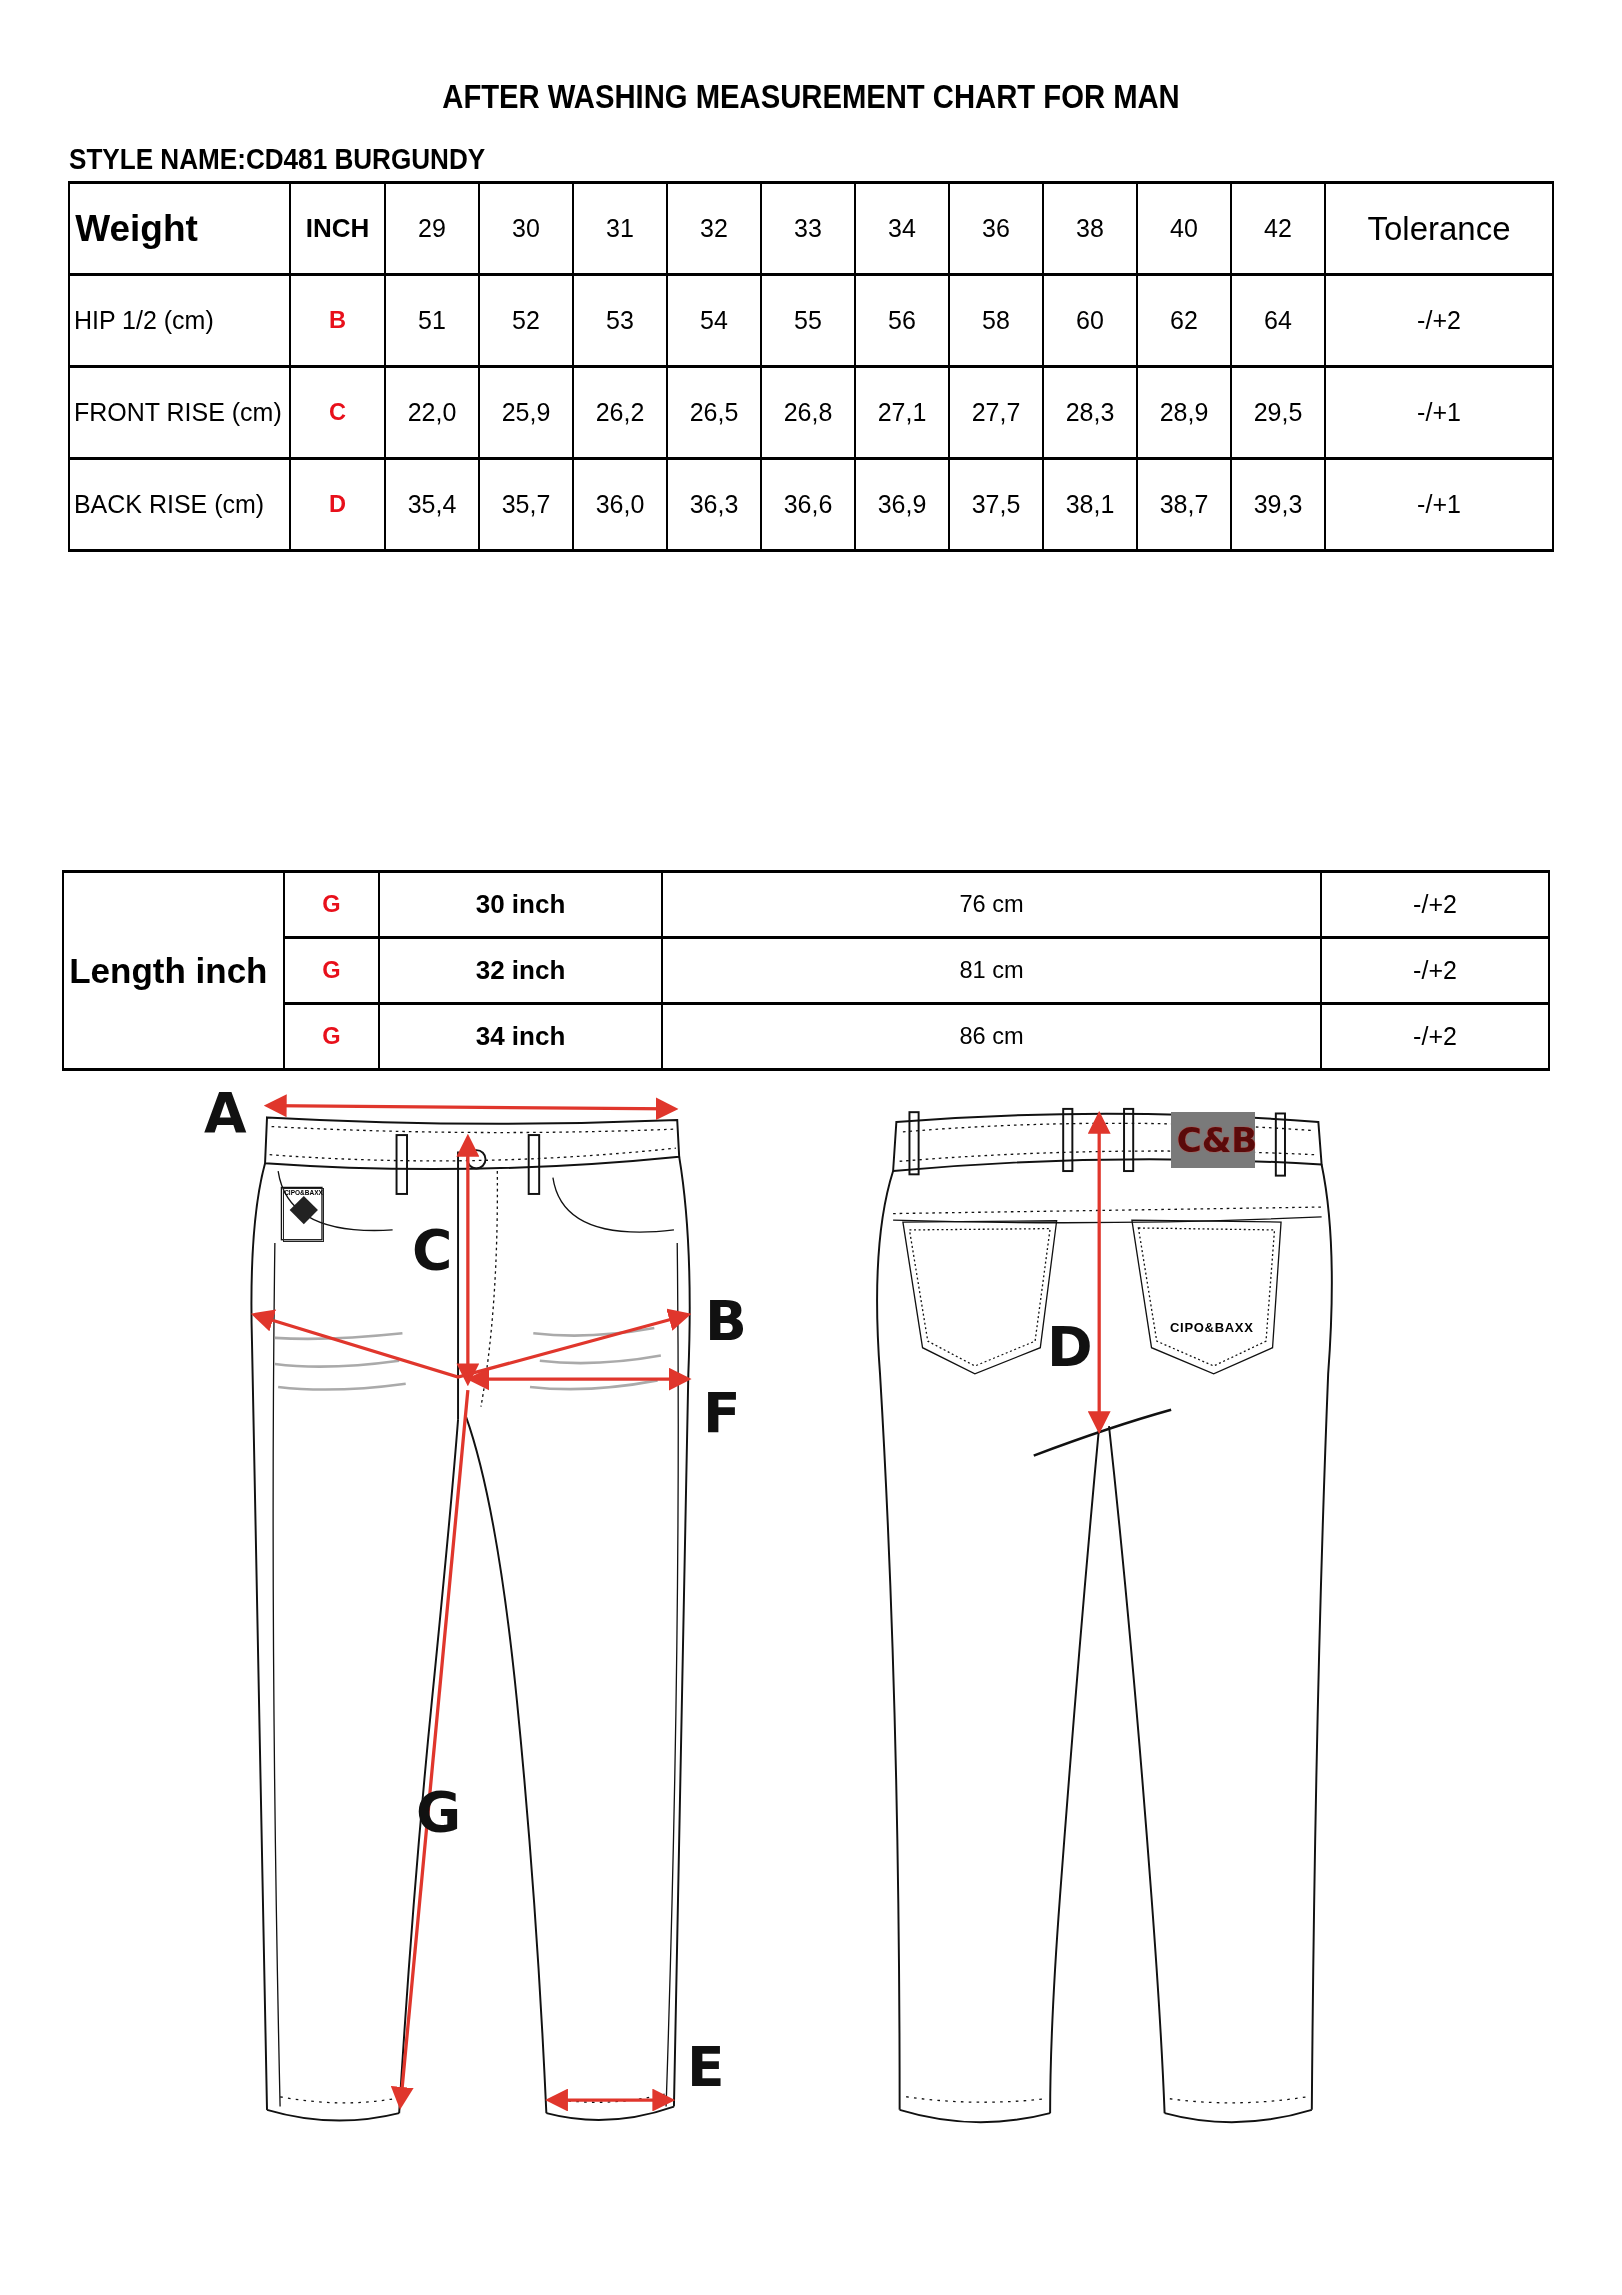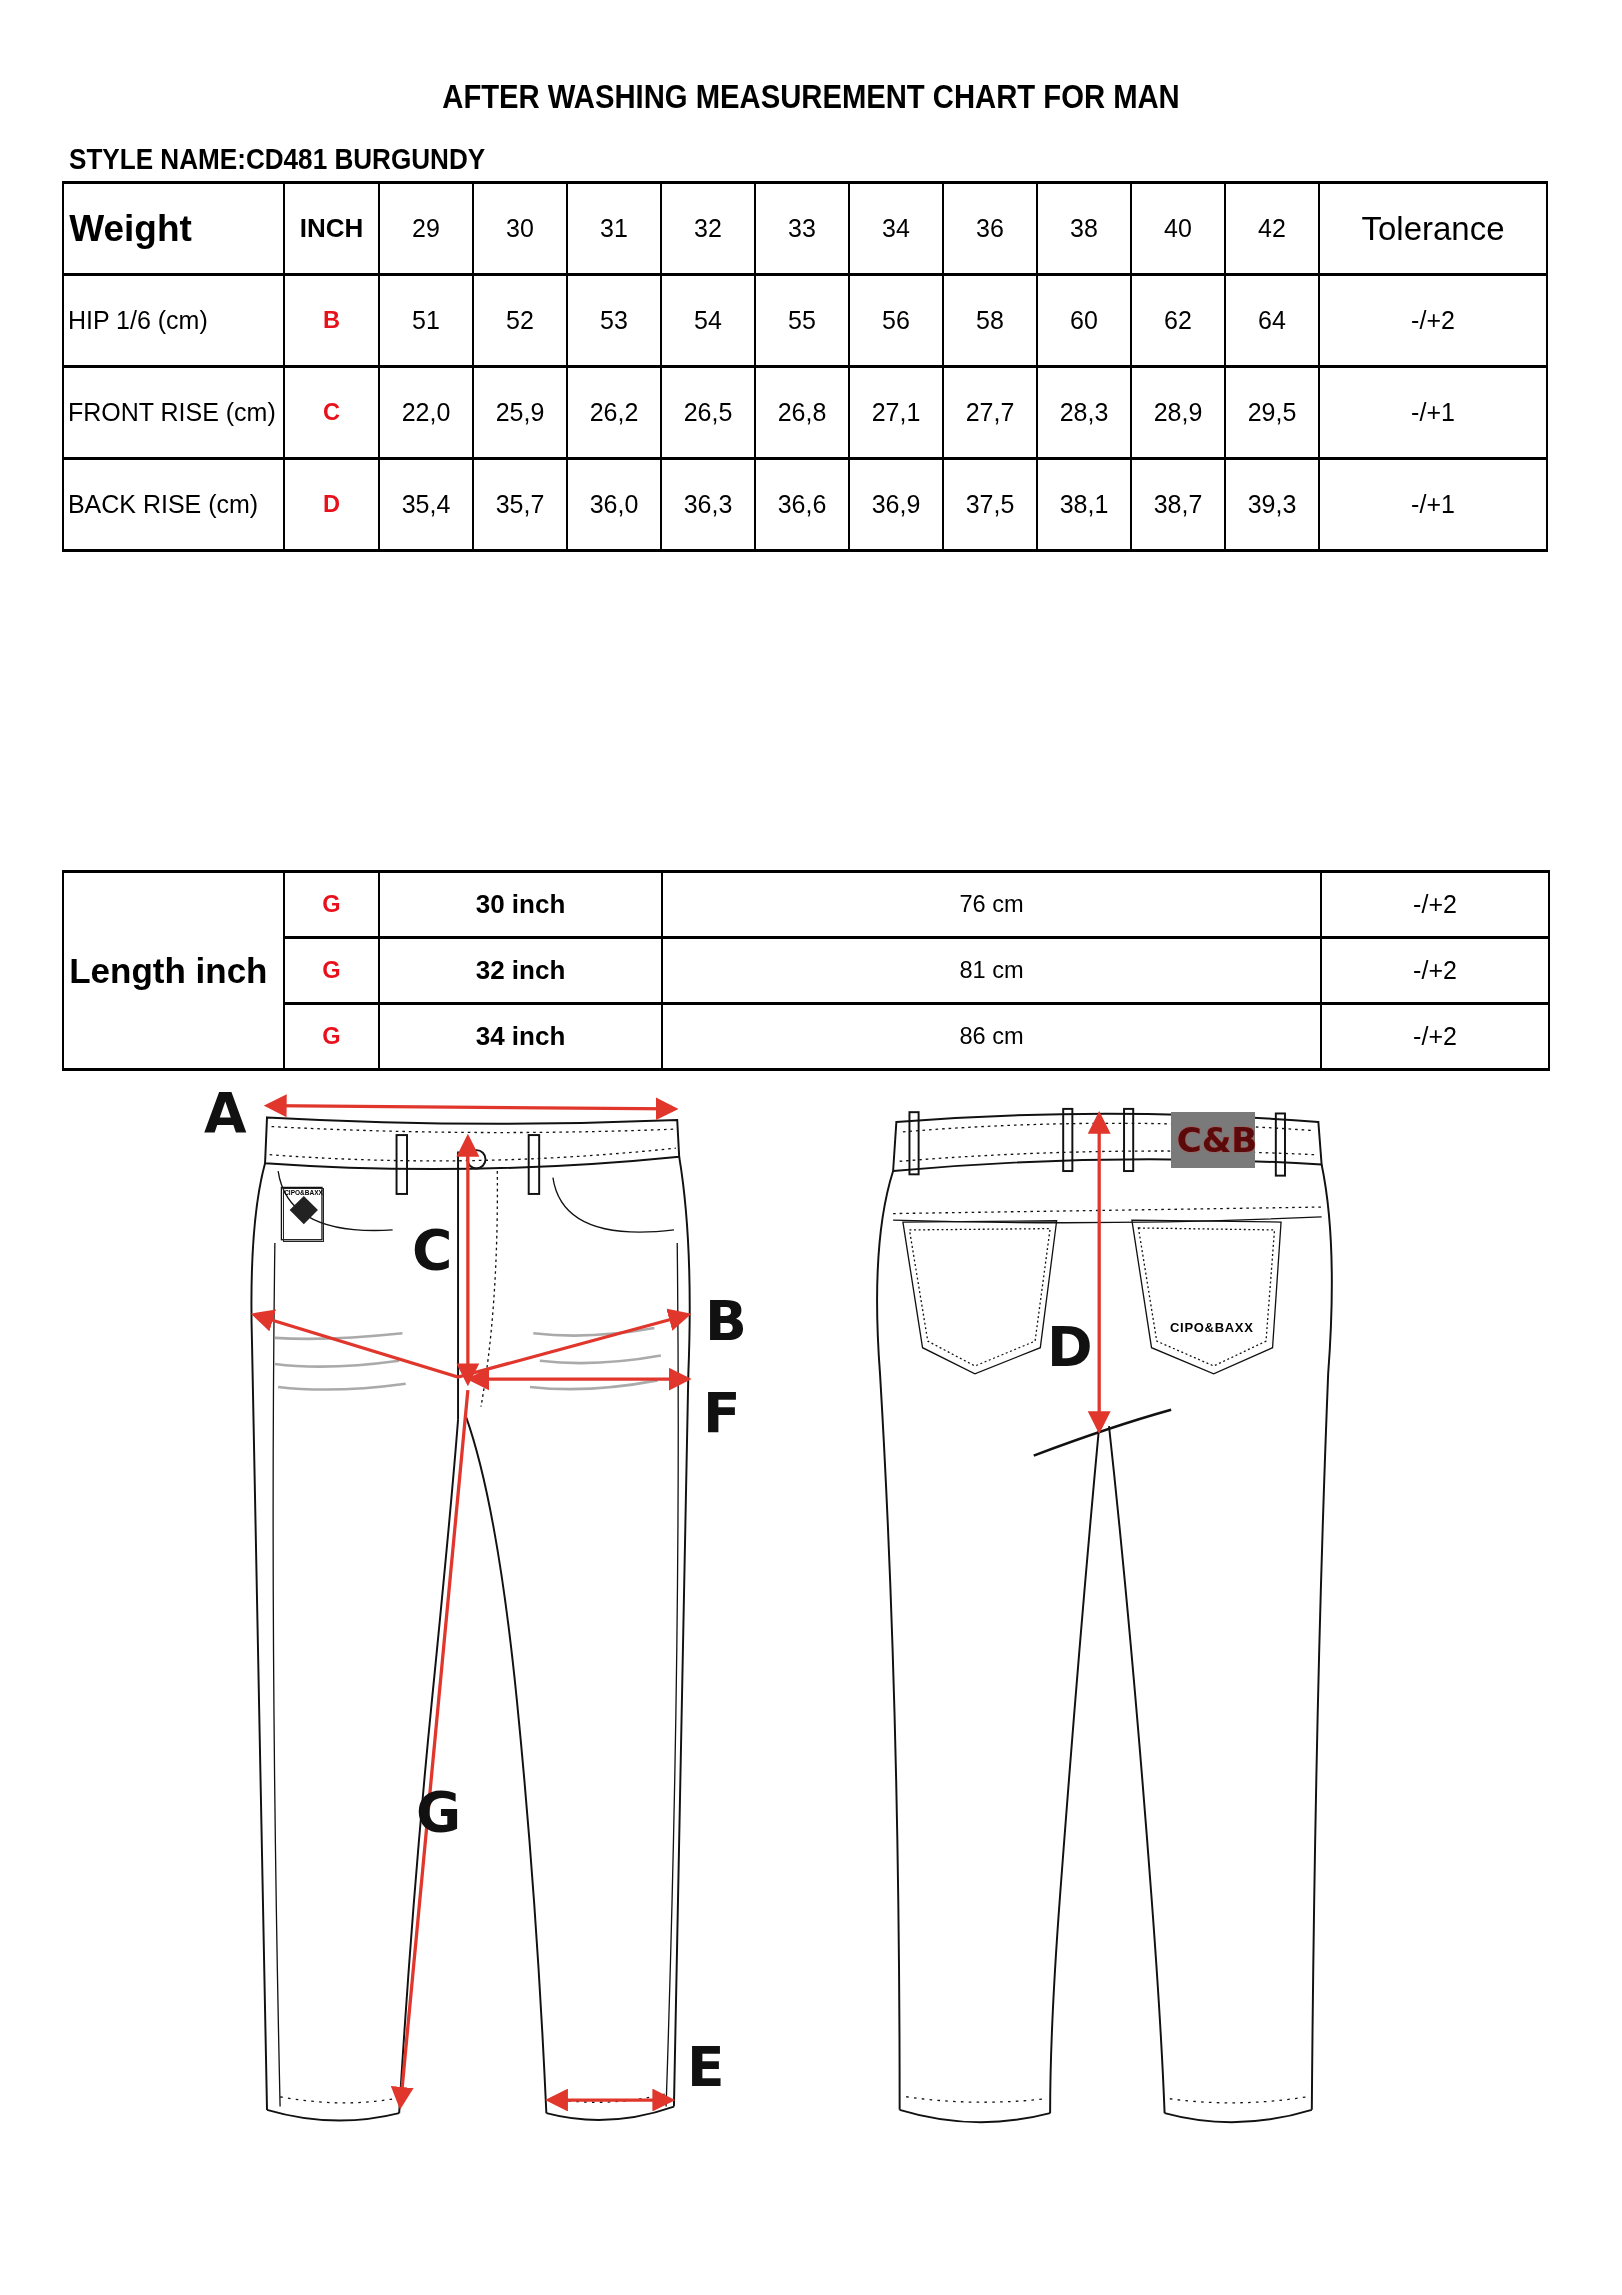--- a/index.html
+++ b/index.html
@@ -1,21 +1,21 @@
 <!DOCTYPE html>
 <html style="font-size:10.5px"><head>
 <meta charset="utf-8">
 <style>
   html,body{margin:0;padding:0;background:#fff;}
   body{width:1622px;height:2295px;position:relative;overflow:hidden;font-family:"Liberation Sans","DejaVu Sans",sans-serif;color:#000;}
   .title{position:absolute;left:0;top:77px;width:1622px;text-align:center;font-size:34px;font-weight:bold;letter-spacing:0;transform:scaleX(0.86);transform-origin:center;}
   .style-name{position:absolute;left:69px;top:143px;font-size:29px;font-weight:bold;transform:scaleX(0.9);transform-origin:left;}
   table{position:absolute;border-collapse:collapse;table-layout:fixed;}
   td{border:2px solid #000;text-align:center;vertical-align:middle;padding:0;font-size:25px;}
-  #size-table{left:62px;top:181px;width:1485px;}
+  #size-table{left:68px;top:181px;width:1485px;}
   #size-table tr.hdr td{height:89px;}
   #size-table tr.row td{height:89px;}
   #size-table tr{border-bottom:3.9px solid #000;}
   #size-table{border-top:3.9px solid #000;border-bottom:3.9px solid #000;}
   .lbl{text-align:left !important;padding-left:3.9px !important;font-size:25px;}
   .lbl-big{text-align:left !important;padding-left:5.2px !important;font-size:37px;font-weight:bold;}
   .inch-hdr{font-weight:bold;font-size:26px;}
   .tol-hdr{font-size:33px;}
   .code{color:#e8101b;font-weight:bold;font-size:23.6px;}
   #length-table{left:62px;top:870px;width:1485px;border-top:3.9px solid #000;border-bottom:3.9px solid #000;}
@@ -58,21 +58,21 @@
     <td>32</td>
     <td>33</td>
     <td>34</td>
     <td>36</td>
     <td>38</td>
     <td>40</td>
     <td>42</td>
     <td class="tol-hdr">Tolerance</td>
   </tr>
   <tr class="row">
-    <td class="lbl">HIP 1/6 (cm)</td>
+    <td class="lbl">HIP 1/2 (cm)</td>
     <td class="code">B</td>
     <td>51</td>
     <td>52</td>
     <td>53</td>
     <td>54</td>
     <td>55</td>
     <td>56</td>
     <td>58</td>
     <td>60</td>
     <td>62</td>

